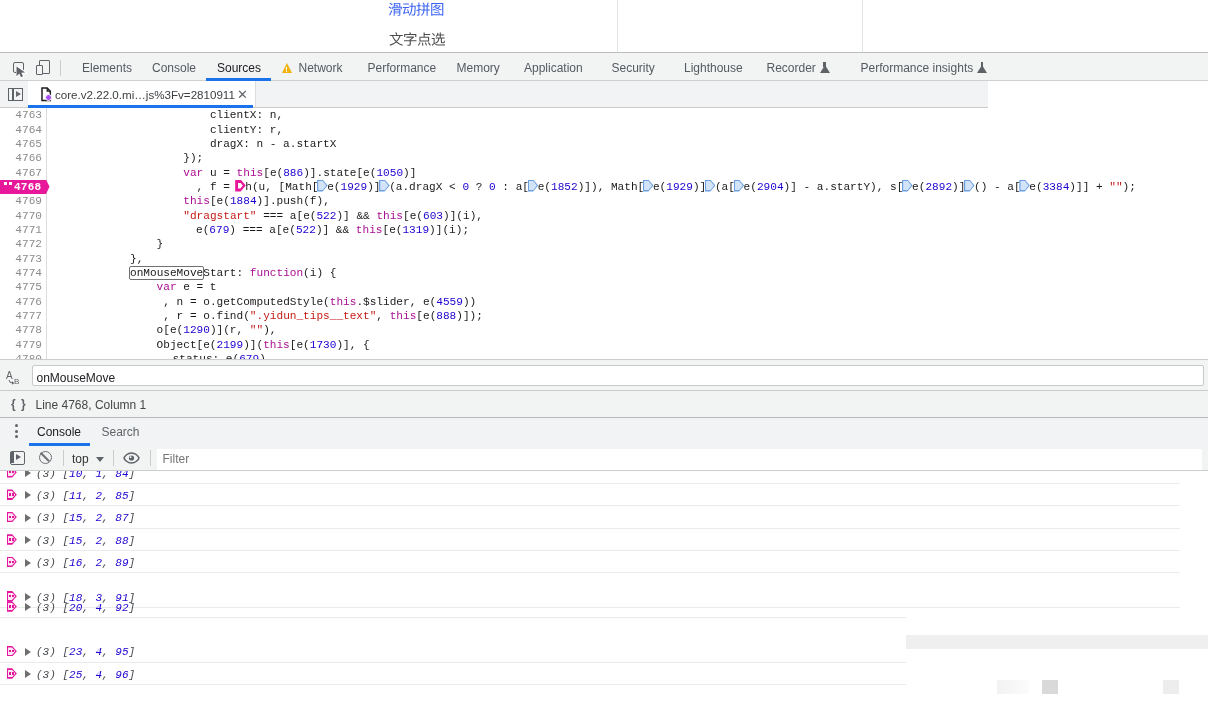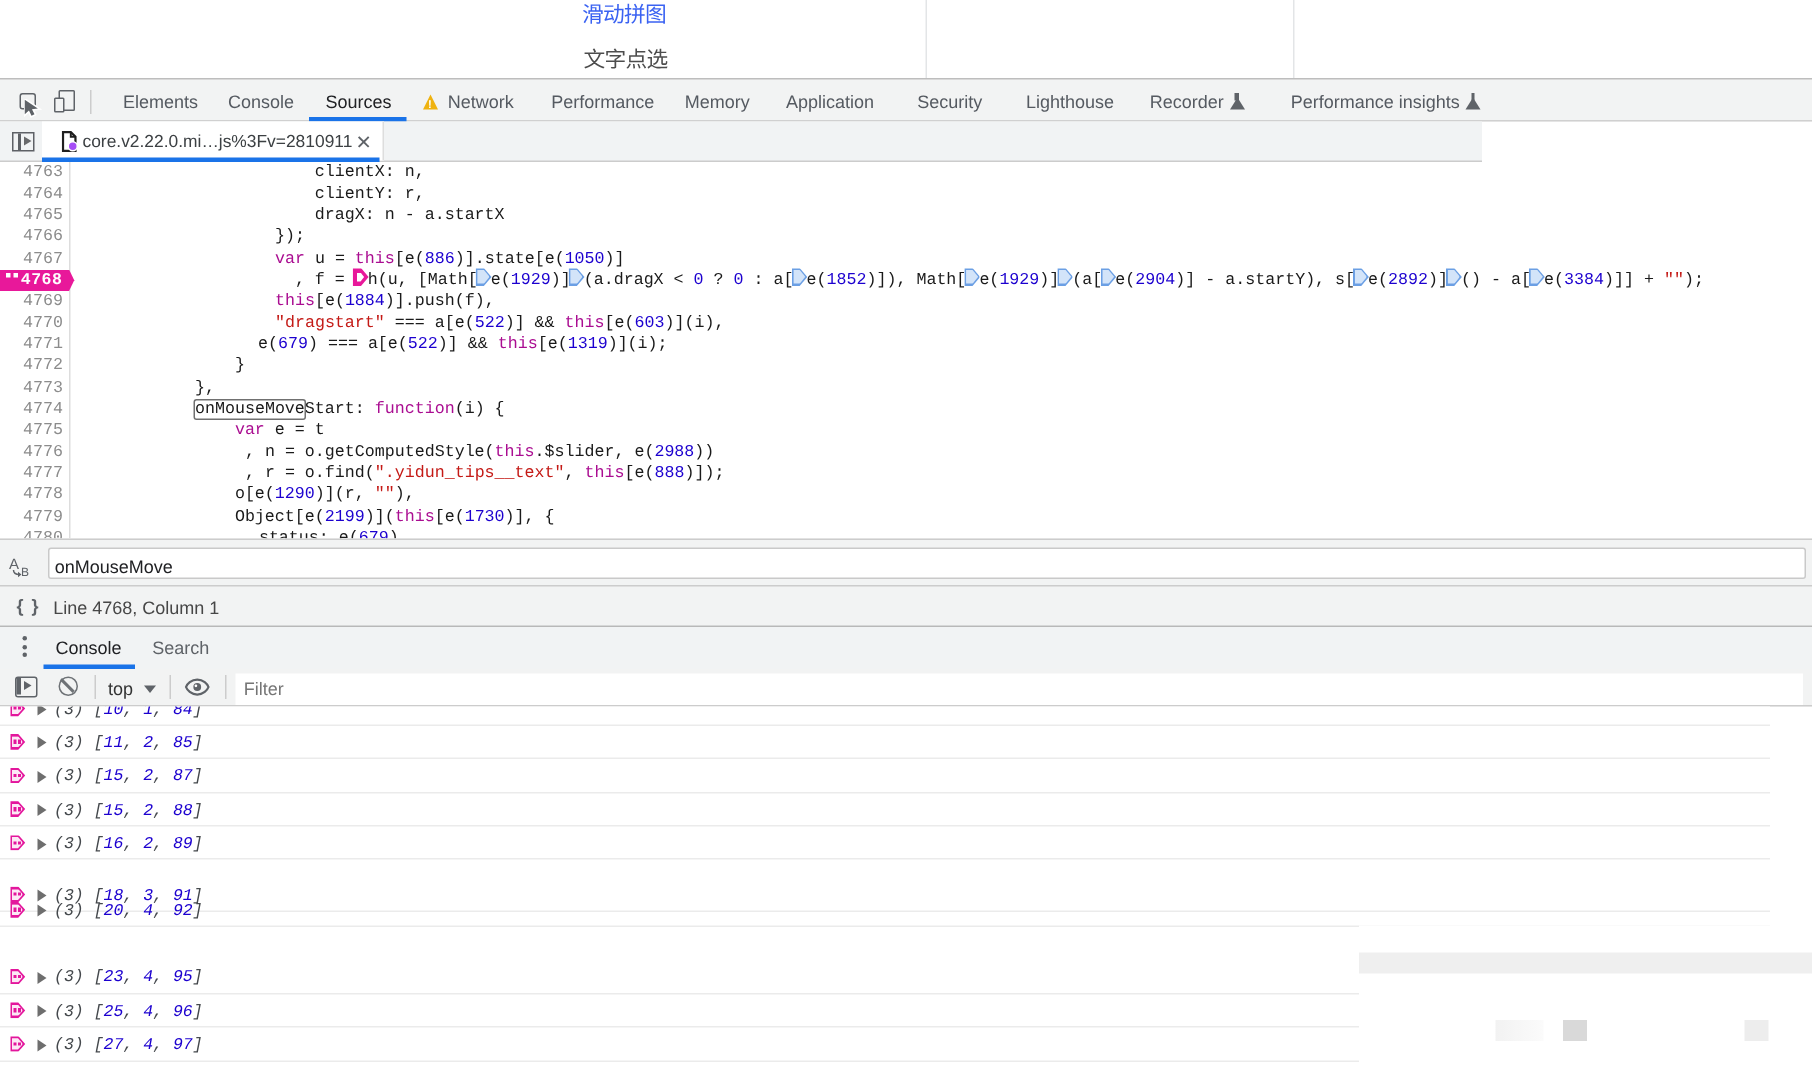--- a/index.html
+++ b/index.html
@@ -193,31 +193,31 @@
 <div class="ln" style="top:43.2px">4766</div>
 <div class="cd" style="top:43.2px;left:183.3px">});</div>
 <div class="ln" style="top:57.5px">4767</div>
 <div class="cd" style="top:57.5px;left:183.3px"><span class="k">var</span> u = <span class="k">this</span>[e(<span class="n">886</span>)].state[e(<span class="n">1050</span>)]</div>
 <div class="cd" style="top:71.9px;left:196.6px">, f = <span class="pm"><span></span></span>h(u, [Math[<span class="dm"><span></span></span>e(<span class="n">1929</span>)]<span class="dm"><span></span></span>(a.dragX &lt; <span class="n">0</span> ? <span class="n">0</span> : a[<span class="dm"><span></span></span>e(<span class="n">1852</span>)]), Math[<span class="dm"><span></span></span>e(<span class="n">1929</span>)]<span class="dm"><span></span></span>(a[<span class="dm"><span></span></span>e(<span class="n">2904</span>)] - a.startY), s[<span class="dm"><span></span></span>e(<span class="n">2892</span>)]<span class="dm"><span></span></span>() - a[<span class="dm"><span></span></span>e(<span class="n">3384</span>)]] + <span class="s">""</span>);</div>
 <div class="ln" style="top:86.2px">4769</div>
 <div class="cd" style="top:86.2px;left:183.3px"><span class="k">this</span>[e(<span class="n">1884</span>)].push(f),</div>
 <div class="ln" style="top:100.5px">4770</div>
 <div class="cd" style="top:100.5px;left:183.3px"><span class="s">"dragstart"</span> === a[e(<span class="n">522</span>)] &amp;&amp; <span class="k">this</span>[e(<span class="n">603</span>)](i),</div>
 <div class="ln" style="top:114.8px">4771</div>
-<div class="cd" style="top:114.8px;left:172px">e(<span class="n">679</span>) === a[e(<span class="n">522</span>)] &amp;&amp; <span class="k">this</span>[e(<span class="n">1319</span>)](i);</div>
+<div class="cd" style="top:114.8px;left:196px">e(<span class="n">679</span>) === a[e(<span class="n">522</span>)] &amp;&amp; <span class="k">this</span>[e(<span class="n">1319</span>)](i);</div>
 <div class="ln" style="top:129.2px">4772</div>
 <div class="cd" style="top:129.2px;left:156.6px">}</div>
 <div class="ln" style="top:143.5px">4773</div>
 <div class="cd" style="top:143.5px;left:130.0px">},</div>
 <div class="ln" style="top:157.8px">4774</div>
 <div class="cd" style="top:157.8px;left:130.0px"><span class="fbox">onMouseMove</span>Start: <span class="k">function</span>(i) {</div>
 <div class="ln" style="top:172.2px">4775</div>
 <div class="cd" style="top:172.2px;left:156.6px"><span class="k">var</span> e = t</div>
 <div class="ln" style="top:186.5px">4776</div>
-<div class="cd" style="top:186.5px;left:163.3px">, n = o.getComputedStyle(<span class="k">this</span>.$slider, e(<span class="n">2988</span>))</div>
+<div class="cd" style="top:186.5px;left:163.3px">, n = o.getComputedStyle(<span class="k">this</span>.$slider, e(<span class="n">4559</span>))</div>
 <div class="ln" style="top:200.8px">4777</div>
 <div class="cd" style="top:200.8px;left:163.3px">, r = o.find(<span class="s">".yidun_tips__text"</span>, <span class="k">this</span>[e(<span class="n">888</span>)]);</div>
 <div class="ln" style="top:215.1px">4778</div>
 <div class="cd" style="top:215.1px;left:156.6px">o[e(<span class="n">1290</span>)](r, <span class="s">""</span>),</div>
 <div class="ln" style="top:229.5px">4779</div>
 <div class="cd" style="top:229.5px;left:156.6px">Object[e(<span class="n">2199</span>)](<span class="k">this</span>[e(<span class="n">1730</span>)], {</div>
 <div class="ln" style="top:243.8px">4780</div>
 <div class="cd" style="top:243.8px;left:172.6px">status: e(<span class="n">679</span>)</div>
   <div id="badge">
       <span class="wd" style="left:3.5px"></span>
@@ -344,27 +344,18 @@
     </div>
 <div class="crow" style="top:192.36px">
       <span class="lpicon">
         <span></span>
         <i></i>
         <i class="d2"></i>
       </span>
       <span class="tri"></span>
       <span class="ctxt"><span class="cg">(3)</span> <span class="cb">[</span><span class="cn">25</span><span class="cb">,</span> <span class="cn">4</span><span class="cb">,</span> <span class="cn">96</span><span class="cb">]</span></span>
     </div>
-<div class="crow" style="top:214.73px">
-      <span class="lpicon">
-        <span></span>
-        <i></i>
-        <i class="d2"></i>
-      </span>
-      <span class="tri"></span>
-      <span class="ctxt"><span class="cg">(3)</span> <span class="cb">[</span><span class="cn">27</span><span class="cb">,</span> <span class="cn">4</span><span class="cb">,</span> <span class="cn">97</span><span class="cb">]</span></span>
-    </div>
 </div>
 <div id="ovl">
   <div class="band"></div>
   <div class="q1"></div>
     <div class="q2"></div>
     <div class="q3"></div>
 </div>
 </body></html>

